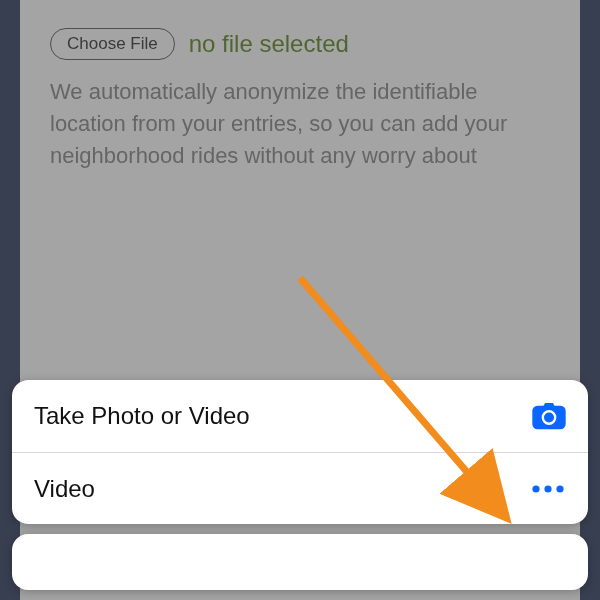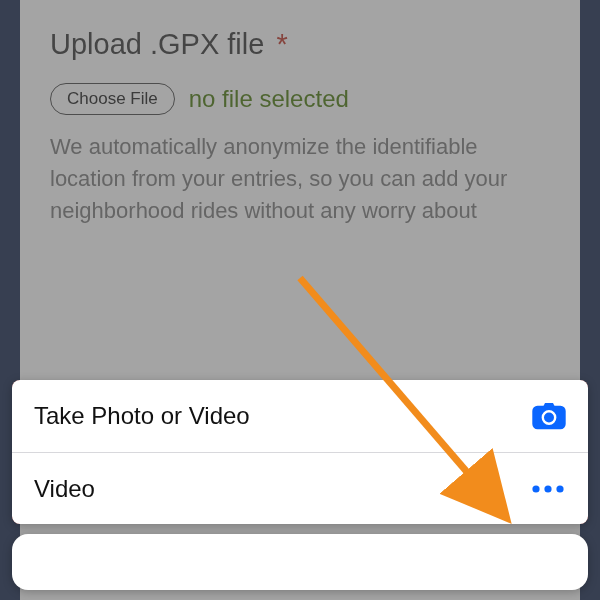--- a/index.html
+++ b/index.html
@@ -42,21 +42,21 @@
       z-index: 5;
     }
 
     .sheet {
       position: absolute;
       left: 12px; right: 12px; bottom: 10px;
       z-index: 10;
     }
     .sheet-group {
       background: #7f1d1d;
-      border-radius: 8px;
+      border-radius: 16px;
       overflow: hidden;
       box-shadow: 0 2px 10px rgba(0,0,0,0.25);
     }
     .sheet-item {
       display: flex; align-items: center; justify-content: space-between;
       padding: 0 22px;
       height: 72px;
       font-size: 24px;
       color: #111;
       cursor: pointer;
@@ -77,24 +77,20 @@
     .arrow {
       position: absolute;
       z-index: 20;
       pointer-events: none;
     }
   </style>
 </head>
 <body>
 
 <div class="page">
-  <h2 class="heading">
-    <span>Upload .GPX file</span>
-    <span class="req">*</span>
-  </h2>
   <div class="file-row">
     <button class="choose-btn">Choose File</button>
     <span class="file-status">no file selected</span>
   </div>
   <p class="helper">We automatically anonymize the identifiable location from your entries, so you can add your neighborhood rides without any worry about</p>
 </div>
 
 <div class="dim-overlay"></div>
 
 <div class="sheet">

